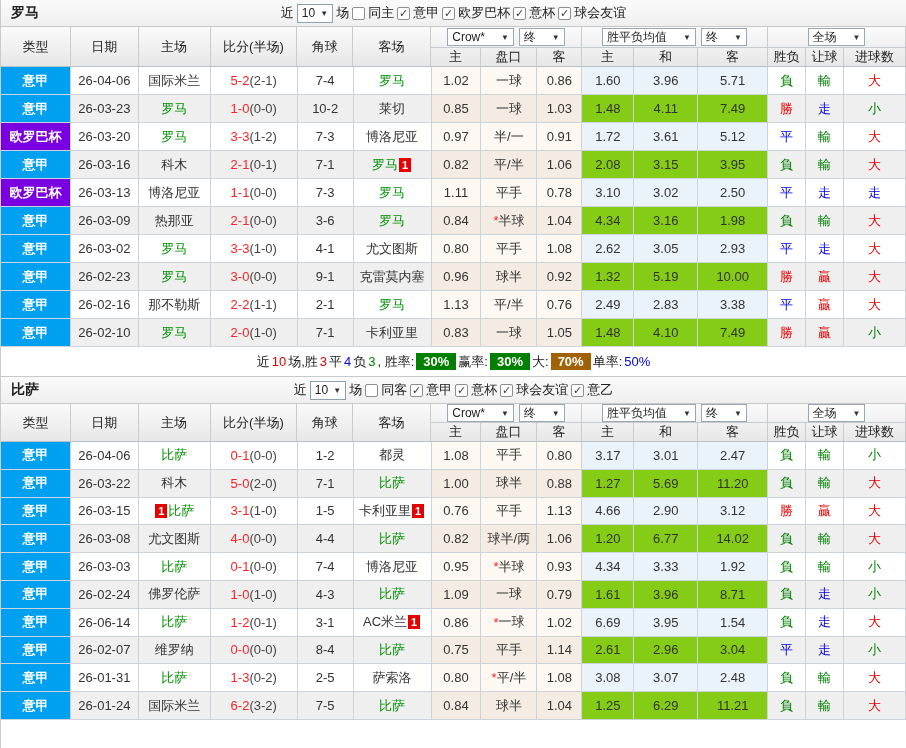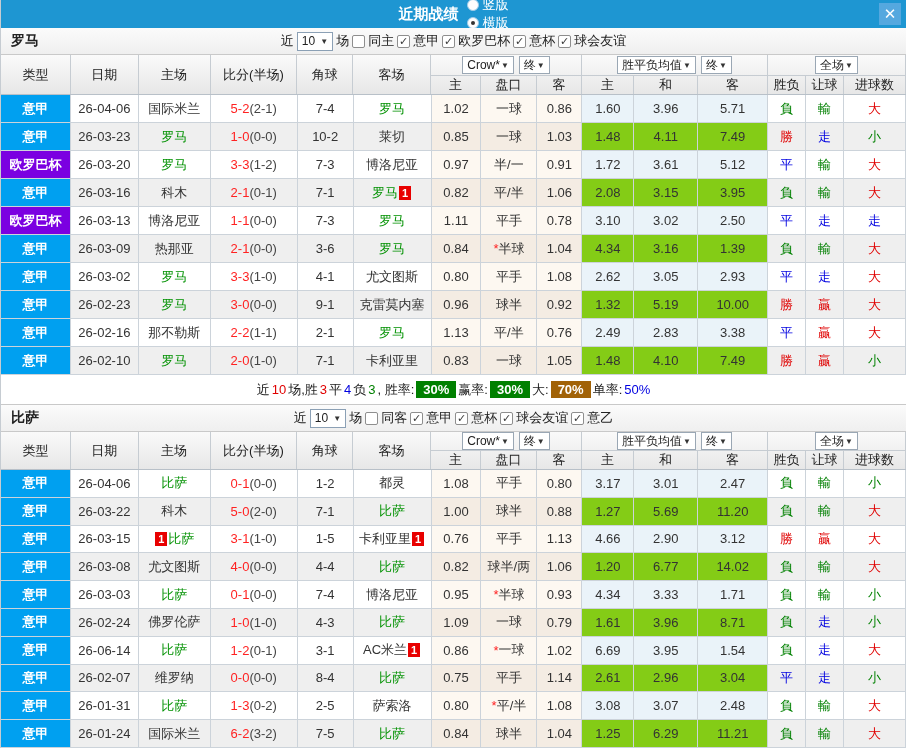--- a/index.html
+++ b/index.html
@@ -33,21 +33,21 @@
   
   .thead { display:flex; background:linear-gradient(#fafafa,#e7e7e7); border-bottom:1px solid #b8c0c8;
     font-size:13px; color:#222; }
   .th-main { display:flex; align-items:center; justify-content:center;
     border-right:1px solid #c6ccd2; }
   .th-group { display:flex; flex-direction:column; }
   .th-selects { display:flex; align-items:center; justify-content:center; gap:5px;
     border-bottom:1px solid #c6ccd2; border-right:1px solid #c6ccd2; }
   .th-subrow { display:flex; flex:1; }
   .th-sub { display:flex; align-items:center; justify-content:center; border-right:1px solid #c6ccd2; }
-  .hsel { display:inline-flex; align-items:center; gap:1px; background:#fff; border:1px solid #9aa7b4;
+  .hsel { display:inline-flex; align-items:center; gap:16px; background:#fff; border:1px solid #9aa7b4;
     padding:8px 4px; font-size:12px; height:18px; cursor:pointer; white-space:nowrap; }
 
   
   .trow { display:flex; font-size:13px; color:#333; }
   .cell { border-right:1px solid #ccd3da; border-bottom:1px solid #ccd3da; text-align:center;
     white-space:nowrap; overflow:hidden; display:flex; align-items:center; justify-content:center; }
   .w-type{width:70px}.w-date{width:68px}.w-home{width:72px}.w-score{width:87px}.w-corner{width:56px}
   .w-away{width:78px}.w-o1{width:50px}.w-o2{width:56px}.w-o3{width:45px}.w-m1{width:52px}
   .w-m2{width:64px}.w-m3{width:70px}.w-r1{width:38px}.w-r2{width:38px}.w-r3{width:62px}
   .league { color:#fff; font-weight:bold; }
@@ -65,34 +65,20 @@
   
   .summary { height:30px; display:flex; align-items:center; justify-content:center;
     font-size:13px; color:#222; border-bottom:1px solid #c9c9c9; background:#fff; gap:2px; }
   .sbadge { color:#fff; padding:1px 7px; font-weight:bold; }
   .sbadge.green { background:#008000; } .sbadge.red { background:#a16207; }
 </style>
 </head>
 <body>
 
 <div id="app">
-  <div class="titlebar">
-    <span class="title">近期战绩</span>
-    <span id="orient-radios">
-        <span class="radio-opt">
-          <span class="radio"></span>
-          <span>竖版</span>
-        </span>
-        <span class="radio-opt">
-          <span class="radio sel"></span>
-          <span>横版</span>
-        </span>
-      </span>
-    <div class="close-btn">✕</div>
-  </div>
   <div id="sections">
       <div>
         <div class="sec-head">
           <span class="sec-team">罗马</span>
           <span class="filters">
             <span>近</span>
             <span class="mini-select">
               <span>10</span>
               <span class="caret">▼</span>
             </span>
@@ -300,21 +286,21 @@
             <span class="team-green">罗马</span>
           </div>
           <div class="cell w-o1 bg-o">0.84</div>
           <div class="cell w-o2 bg-o">
             <span class="star">*</span>
             <span>半球</span>
           </div>
           <div class="cell w-o3 bg-o">1.04</div>
           <div class="cell w-m1 bg-m">4.34</div>
           <div class="cell w-m2 bg-m">3.16</div>
-          <div class="cell w-m3 bg-m">1.39</div>
+          <div class="cell w-m3 bg-m">1.98</div>
           <div class="cell w-r1 bg-p c-green">負</div>
           <div class="cell w-r2 bg-p c-green">輸</div>
           <div class="cell w-r3 bg-p c-red">大</div>
         </div>
         <div class="trow odd" style="height: 28px;">
           <div class="cell w-type league lg-blue">意甲</div>
           <div class="cell w-date bg-p">26-03-02</div>
           <div class="cell w-home bg-p">
             <span class="team-green">罗马</span>
           </div>
@@ -617,21 +603,21 @@
             <span>博洛尼亚</span>
           </div>
           <div class="cell w-o1 bg-o">0.95</div>
           <div class="cell w-o2 bg-o">
             <span class="star">*</span>
             <span>半球</span>
           </div>
           <div class="cell w-o3 bg-o">0.93</div>
           <div class="cell w-m1 bg-m">4.34</div>
           <div class="cell w-m2 bg-m">3.33</div>
-          <div class="cell w-m3 bg-m">1.71</div>
+          <div class="cell w-m3 bg-m">1.92</div>
           <div class="cell w-r1 bg-p c-green">負</div>
           <div class="cell w-r2 bg-p c-green">輸</div>
           <div class="cell w-r3 bg-p c-green">小</div>
         </div>
         <div class="trow even" style="height: 27.8px;">
           <div class="cell w-type league lg-blue">意甲</div>
           <div class="cell w-date bg-p">26-02-24</div>
           <div class="cell w-home bg-p">
             <span>佛罗伦萨</span>
           </div>

